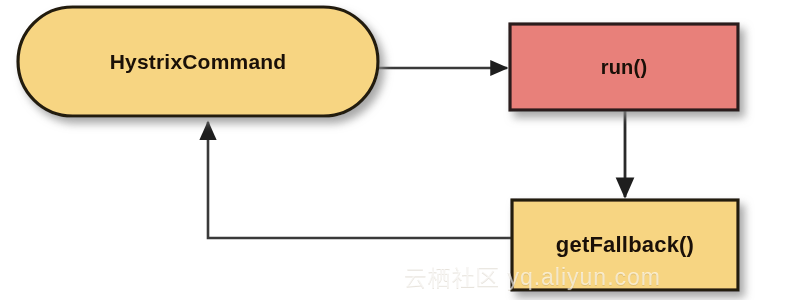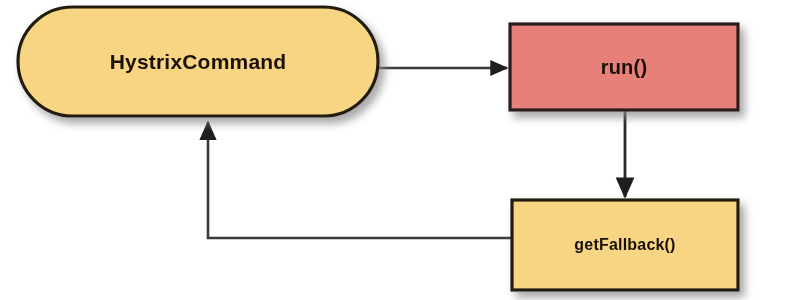--- a/index.html
+++ b/index.html
@@ -37,21 +37,21 @@
   #label-hystrix {
     left: 18px; top: 7px; width: 360px; height: 109px;
     font-size: 21px;
   }
   #label-run {
     left: 510px; top: 24px; width: 228px; height: 86px;
     font-size: 20px;
   }
   #label-fallback {
     left: 512px; top: 200px; width: 226px; height: 90px;
-    font-size: 16px;
+    font-size: 22px;
   }
   #watermark {
     position: absolute;
     left: 404px;
     top: 262px;
     width: 382px;
     height: 30px;
     display: flex;
     align-items: center;
     font-family: "Liberation Sans", sans-serif;
@@ -108,14 +108,15 @@
       <rect x="512" y="200" width="226" height="90" fill="#F7D582" stroke="#231a10" stroke-width="3.2" filter="url(#boxShadow)"></rect>
     </g>
   </svg>
 
   <div class="node-label" id="label-run">run()</div>
 
   <div class="node-label" id="label-hystrix">HystrixCommand</div>
 
   <div class="node-label" id="label-fallback">getFallback()</div>
 
+  <div id="watermark">云栖社区 yq.aliyun.com</div>
 
 </div>
 
 </body></html>

